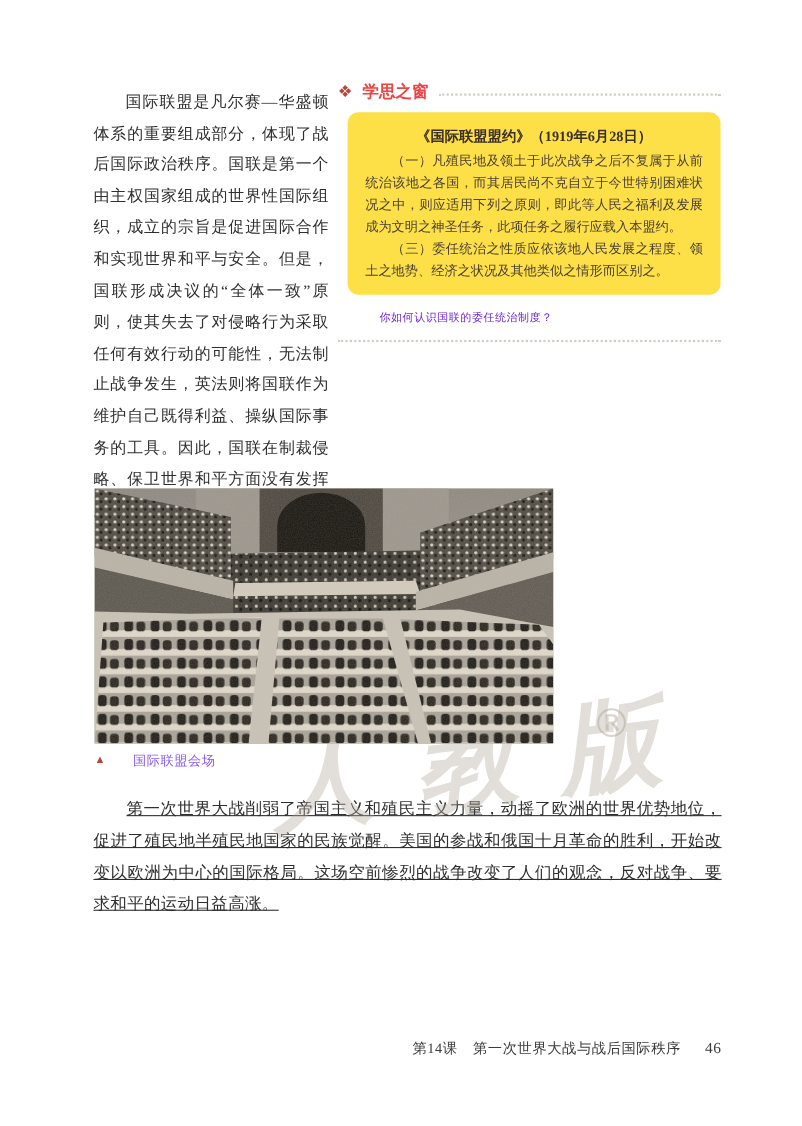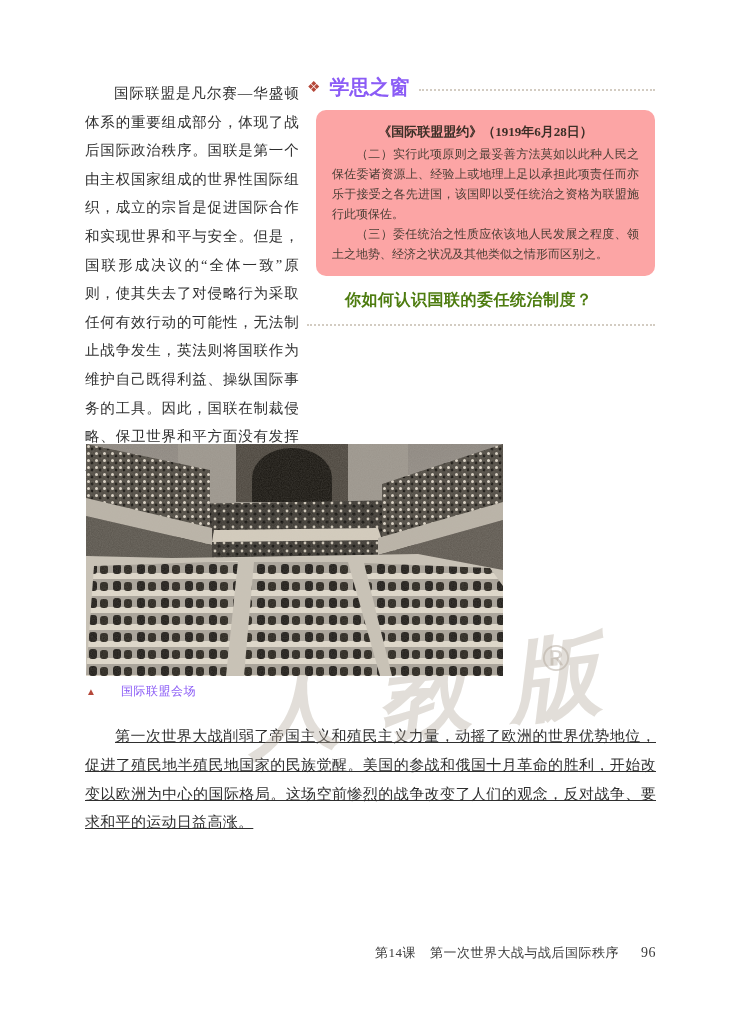--- a/index.html
+++ b/index.html
@@ -18,34 +18,34 @@
   .left-col p{margin:0;text-indent:2em;}
   
   .right-col{position:absolute;left:307px;top:74px;width:348px;}
   .sw-header{display:flex;align-items:center;}
   .sw-icon{
     color:#b5483a;font-size:15px;line-height:15px;flex:0 0 auto;
     font-family:"DejaVu Sans",sans-serif;
   }
   .sw-title{
     margin-left:9px;font-family:Liberation Sans, sans-serif;
-    font-weight:bold;font-size:20px;color:#8b5cf6;flex:0 0 auto;
+    font-weight:bold;font-size:15px;color:#ef4444;flex:0 0 auto;
   }
   .sw-rule{flex:1 1 auto;border-bottom:2px dotted #d3ccc2;margin-left:10px;height:4px;}
   .sw-box{
-    margin-top:9px;margin-left:9px;background:#fca5a5;border-radius:10px;
+    margin-top:9px;margin-left:9px;background:#fde047;border-radius:10px;
     padding:12px 16px 12px 16px;
     font-size:12px;line-height:20px;color:#4a3e35;
   }
   .sw-box-title{text-align:center;font-weight:bold;font-size:13px;color:#3c2f27;margin:0 0 2px 0;}
   .sw-box-article{text-align:center;margin:0 0 2px 0;}
   .sw-box p.clause{margin:0;text-indent:2em;text-align:justify;}
   .sw-attrib{margin:0;text-align:right;}
   .sw-question{
-    margin:14px 0 0 38px;color:#4d7c0f;font-size:16px;letter-spacing:.5px;font-weight:bold;
+    margin:14px 0 0 38px;color:#6d28d9;font-size:10px;letter-spacing:.5px;
   }
   .sw-bottom-rule{margin-top:11px;border-bottom:2px dotted #d3ccc2;height:2px;}
   
   .photo{
     position:absolute;left:86px;top:444px;width:417px;height:232px;z-index:2;
     background:#b5afa5;
   }
   .photo svg{display:block;width:100%;height:100%;}
   .caption{
     position:absolute;left:86px;top:683px;display:flex;align-items:center;z-index:2;
@@ -94,21 +94,21 @@
 
 <div class="right-col">
   <div class="sw-header">
     <span class="sw-icon">❖</span>
     <span class="sw-title">学思之窗</span>
     <span class="sw-rule"></span>
   </div>
 
   <div class="sw-box">
     <p class="sw-box-title">《国际联盟盟约》（1919年6月28日）</p>
-    <p class="clause">（二）实行此项原则之最妥善方法莫如以此种人民之保佐委诸资源上、经验上或地理上足以承担此项责任而亦乐于接受之各先进国，该国即以受任统治之资格为联盟施行此项保佐。</p>
+    <p class="clause">（一）凡殖民地及领土于此次战争之后不复属于从前统治该地之各国，而其居民尚不克自立于今世特别困难状况之中，则应适用下列之原则，即此等人民之福利及发展成为文明之神圣任务，此项任务之履行应载入本盟约。</p>
     <p class="clause">（三）委任统治之性质应依该地人民发展之程度、领土之地势、经济之状况及其他类似之情形而区别之。</p>
   </div>
 
   <div class="sw-question">你如何认识国联的委任统治制度？</div>
   <div class="sw-bottom-rule"></div>
 </div>
 
 <div class="watermark">
   <span class="wm-text">人教版</span>
   <span class="wm-reg">®</span>
@@ -173,14 +173,14 @@
 <div class="caption">
   <span class="tri">▲</span>
   <span class="cap-text">国际联盟会场</span>
 </div>
 
 <div class="main-para">
   <p>第一次世界大战削弱了帝国主义和殖民主义力量，动摇了欧洲的世界优势地位，促进了殖民地半殖民地国家的民族觉醒。美国的参战和俄国十月革命的胜利，开始改变以欧洲为中心的国际格局。这场空前惨烈的战争改变了人们的观念，反对战争、要求和平的运动日益高涨。</p>
 </div>
 
 <div class="footer">
-  <span class="lesson">第14课</span><span>第一次世界大战与战后国际秩序</span><span class="pageno">96</span>
+  <span class="lesson">第14课</span><span>第一次世界大战与战后国际秩序</span><span class="pageno">46</span>
 </div>
 
 </body></html>

